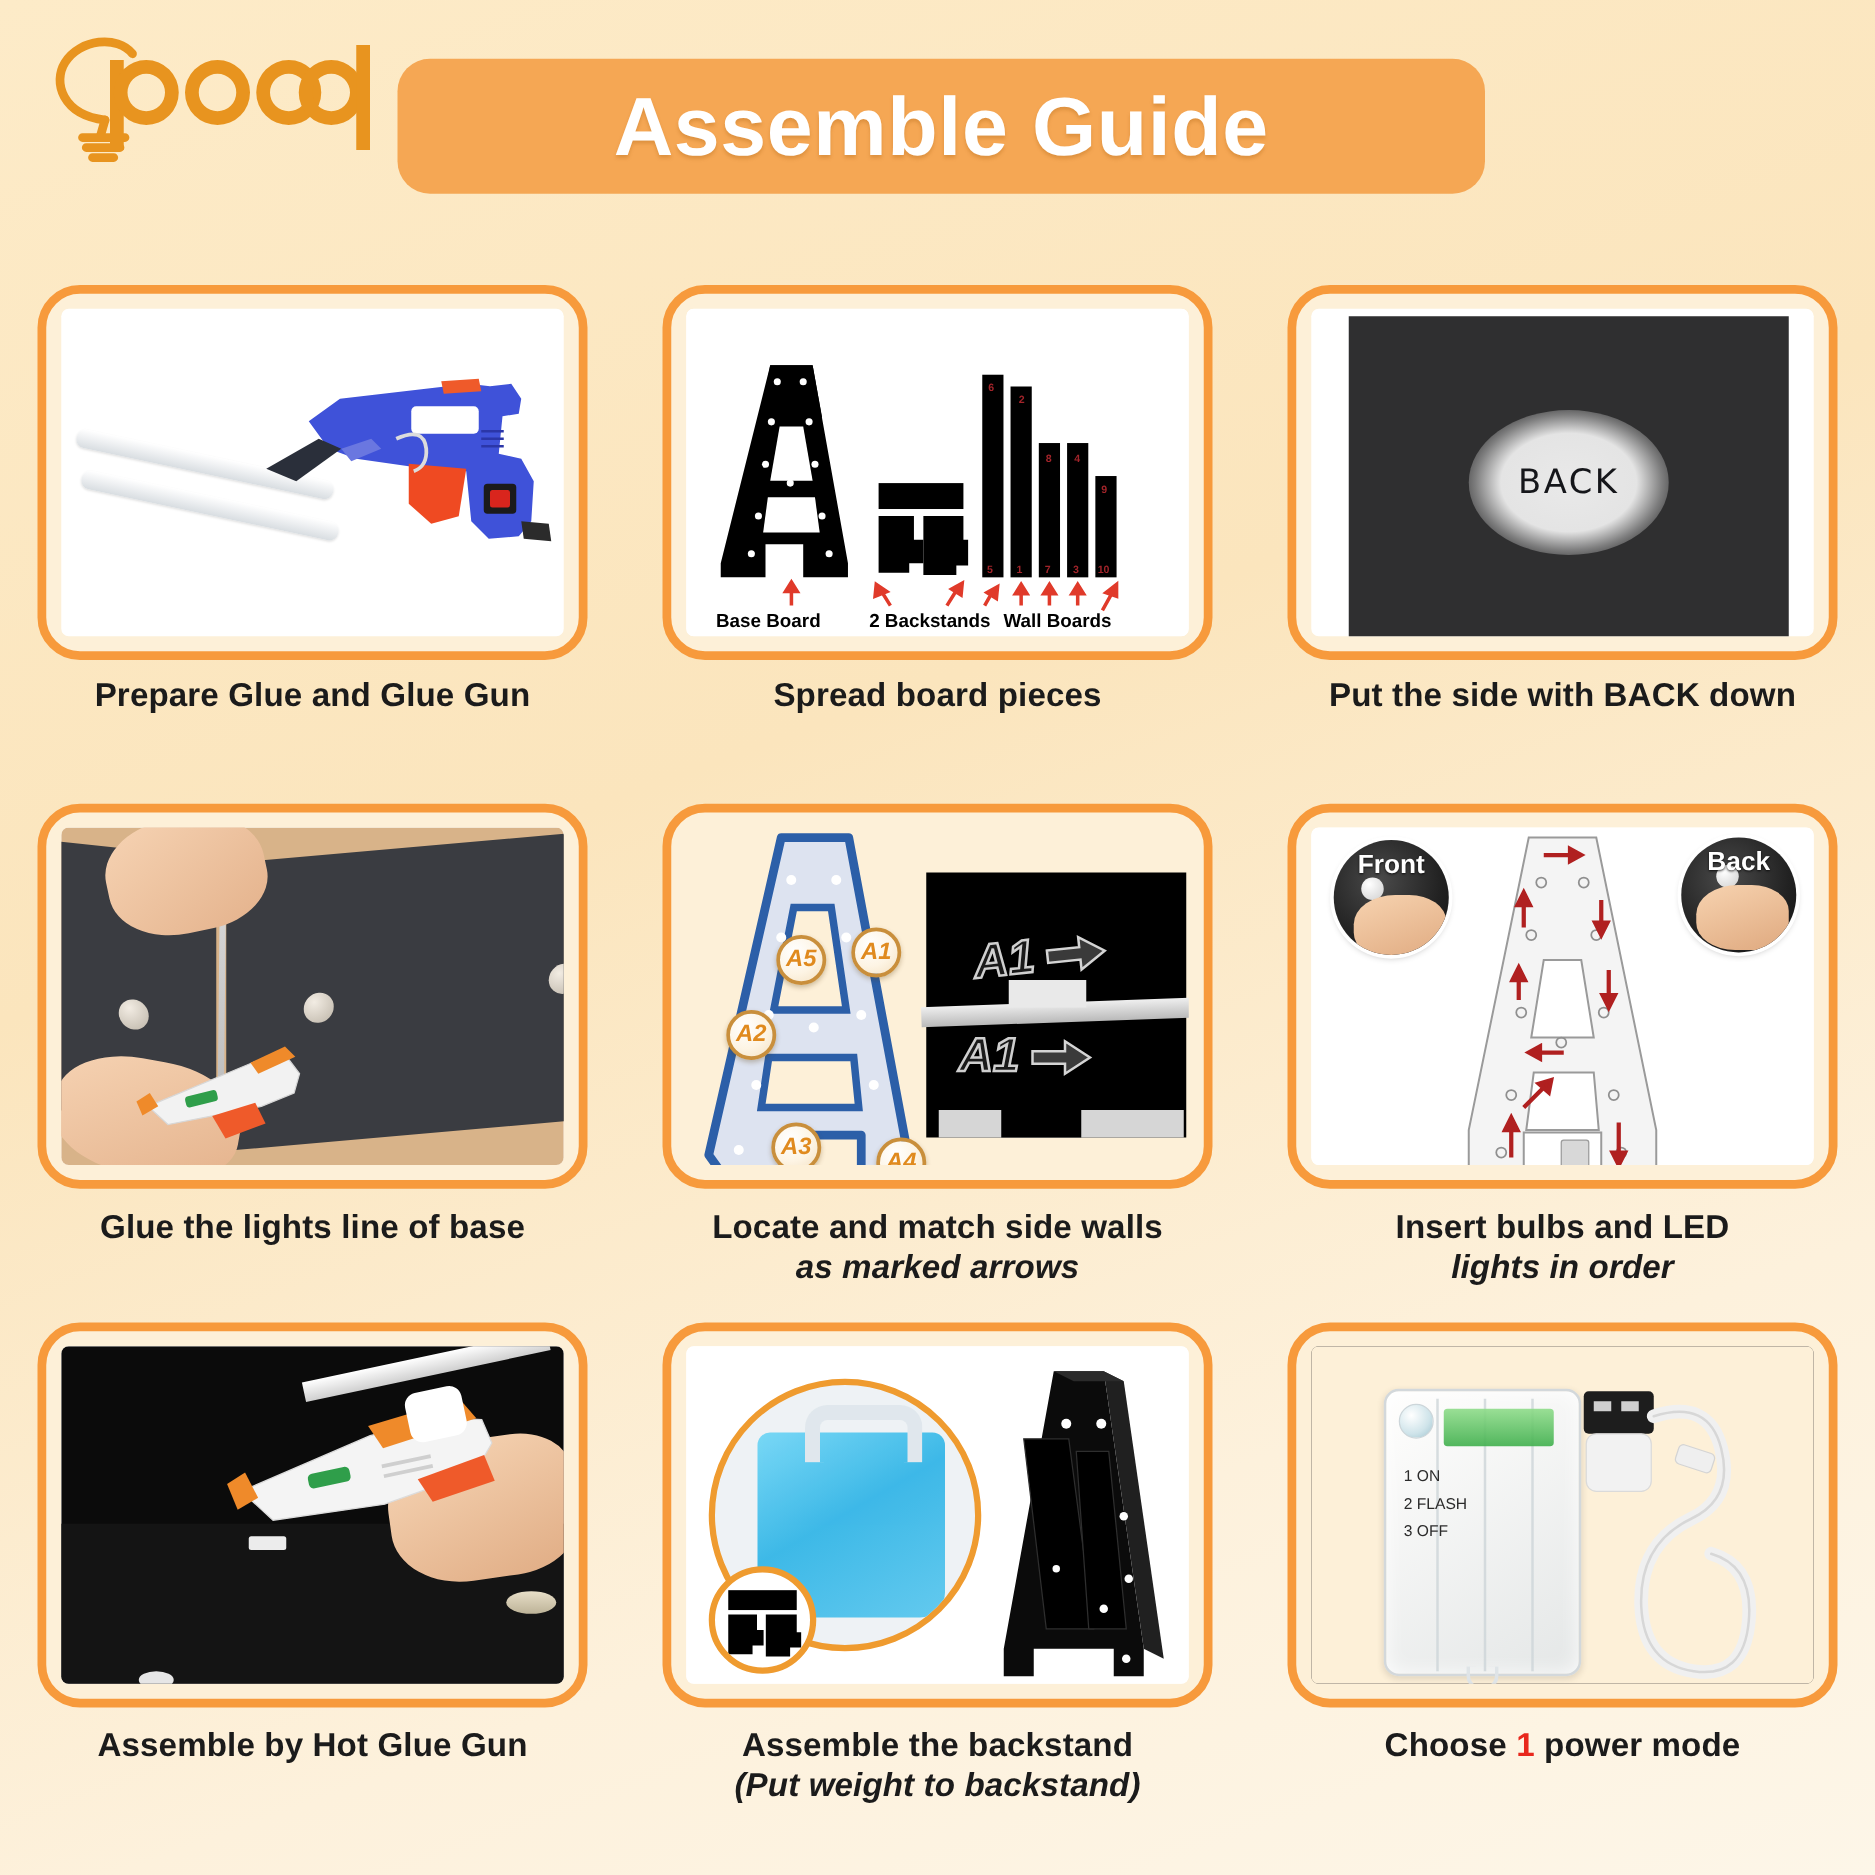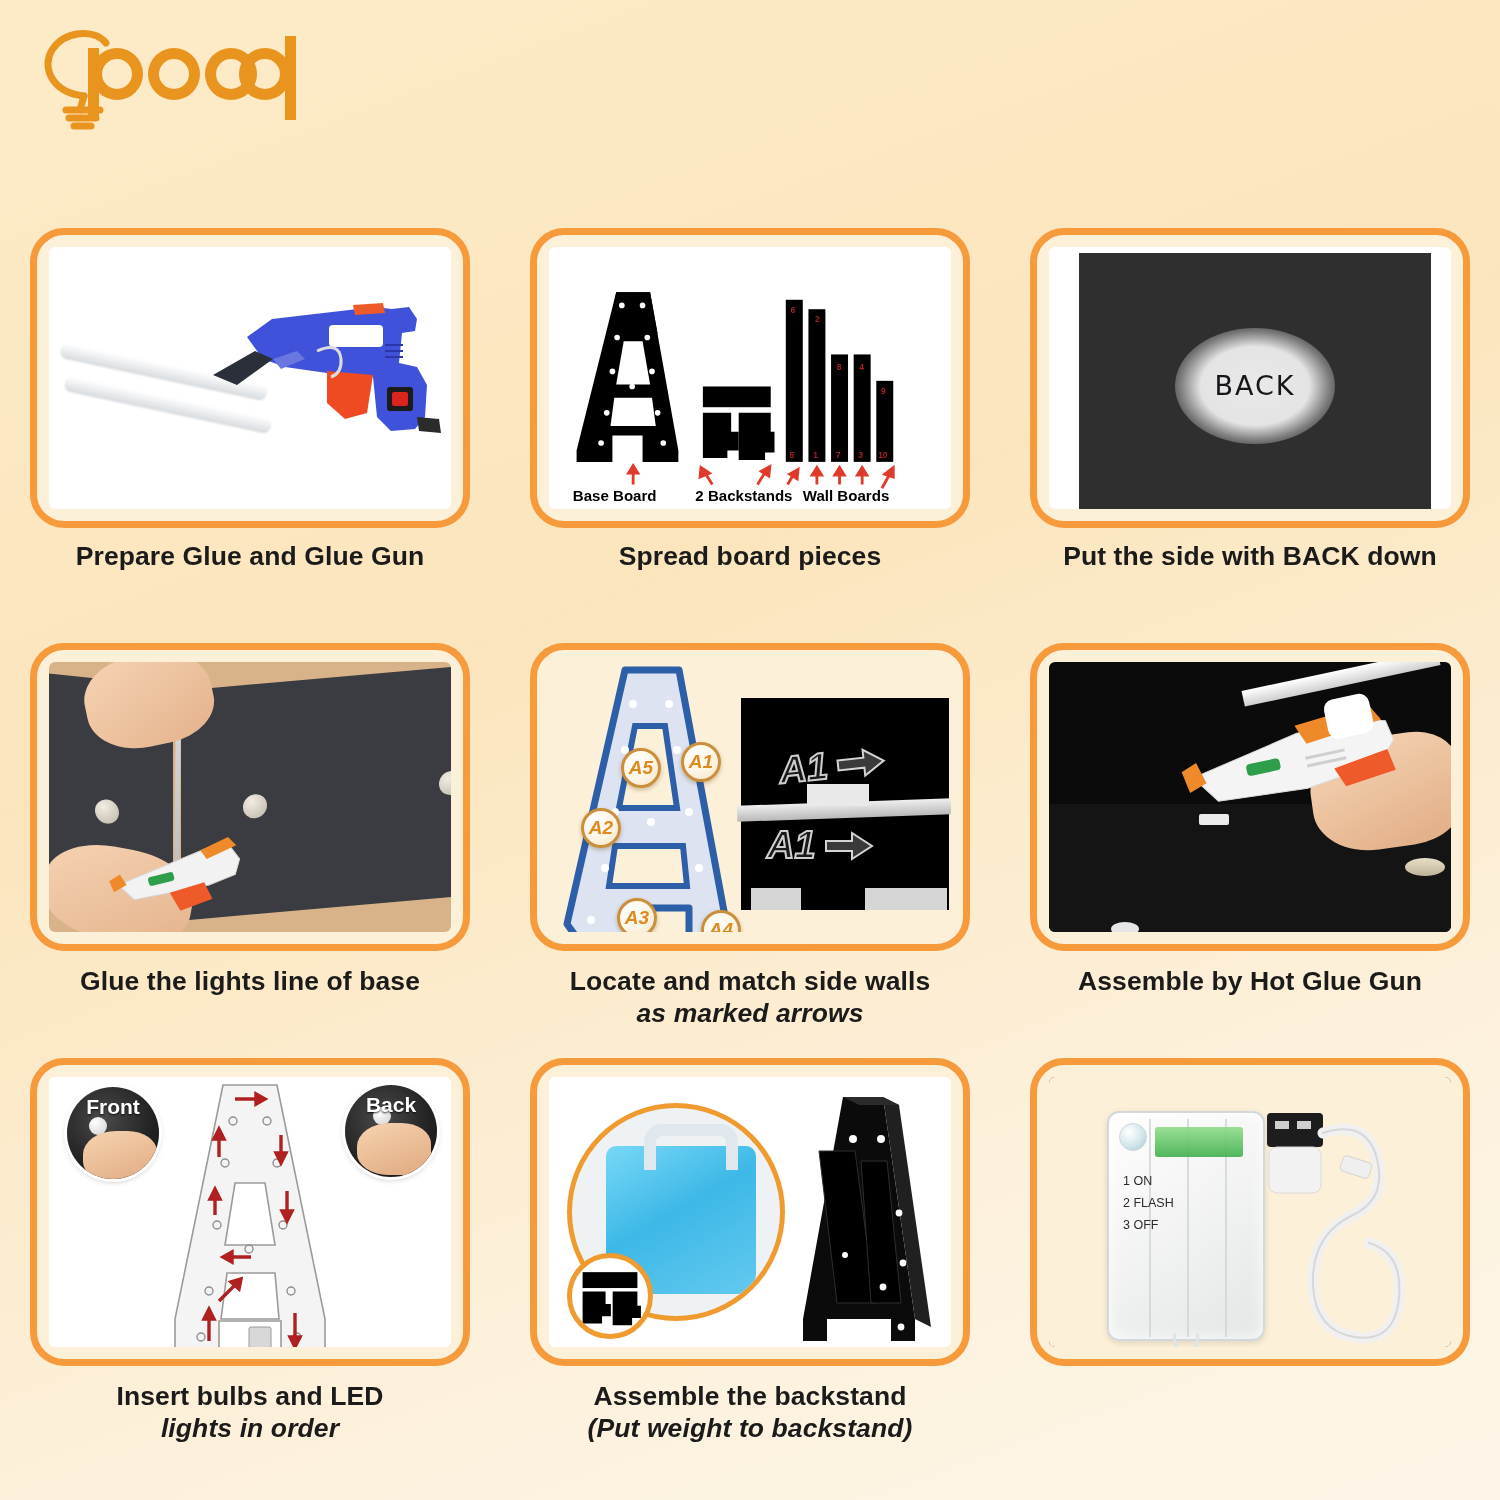--- a/index.html
+++ b/index.html
@@ -229,20 +229,23 @@
         <path d="M209 30 a26 26 0 1 1 0 52 a26 26 0 1 1 0 -52 z
                  M209 41 a15 15 0 1 0 0 30 a15 15 0 1 0 0 -30 z"></path>
 
         <path d="M243 30 a26 26 0 1 1 0 52 a26 26 0 1 1 0 -52 z
                  M243 41 a15 15 0 1 0 0 30 a15 15 0 1 0 0 -30 z"></path>
         <path d="M263 18 h11 v84 h-11 z"></path>
       </g>
     </svg>
   </div>
 
+  <div id="title-pill">
+    <span id="title-text">Assemble Guide</span>
+  </div>
 </div>
 
 <div id="grid">
 
   <div class="cell row1">
     <div class="panel">
       <div class="media">
         <div class="stick" id="stick-a"></div>
         <div class="stick" id="stick-b"></div>
         <div id="gun">
@@ -433,49 +436,20 @@
               </svg>
             </div>
           </div>
         </div>
       </div>
     </div>
     <div class="caption">
       <span>Locate and match side walls</span>
       <span class="l2">as marked arrows</span>
     </div>
-  </div>
-
-  <div class="cell row2">
-    <div class="panel">
-      <div class="media">
-        <div id="p6">
-          <div id="p6-floor"></div>
-          <div id="p6-stick"></div>
-          <div id="p6-hand"></div>
-          <div id="p6-gun">
-            <svg viewBox="0 0 250 120">
-              <path d="M10 58 L120 36 L180 34 L210 42 L214 62 L196 82 L120 92 L30 86 Z" fill="#f4f4f4" stroke="#dcdcdc"></path>
-              <path d="M120 28 L196 22 L206 40 L128 48 Z" fill="#ef8a2a"></path>
-              <rect x="152" y="10" width="46" height="40" rx="10" fill="#ffffff"></rect>
-              <rect x="64" y="56" width="34" height="12" rx="4" fill="#2f9e4a"></rect>
-              <path d="M0 50 L16 44 L22 66 L4 72 Z" fill="#ef8a2a"></path>
-              <path d="M150 78 L206 70 L210 92 L158 98 Z" fill="#ef5a2a"></path>
-              <g stroke="#cfcfcf" stroke-width="3">
-                  <path d="M124 62 h40 M124 70 h40"></path>
-                </g>
-            </svg>
-          </div>
-          <div id="p6-chip"></div>
-          <div id="p6-disc"></div>
-          <div id="p6-disc2"></div>
-        </div>
-      </div>
-    </div>
-    <div class="caption">Assemble by Hot Glue Gun</div>
   </div>
 
   <div class="cell row3">
     <div class="panel">
       <div class="media">
         <div id="p7">
           <div id="p7-A">
             <svg viewBox="0 0 186 286">
               <path d="M66 6 L120 6 L168 240 L168 282 L124 282 L124 242 L62 242 L62 282 L18 282 L18 240 Z" fill="#f4f4f4" stroke="#9a9a9a" stroke-width="1.6"></path>
               <path d="M78 104 L108 104 L118 166 L68 166 Z" fill="#ffffff" stroke="#9a9a9a" stroke-width="1.6"></path>
@@ -519,20 +493,49 @@
           </div>
         </div>
       </div>
     </div>
     <div class="caption">
       <span>Insert bulbs and LED</span>
       <span class="l2">lights in order</span>
     </div>
   </div>
 
+  <div class="cell row2">
+    <div class="panel">
+      <div class="media">
+        <div id="p6">
+          <div id="p6-floor"></div>
+          <div id="p6-stick"></div>
+          <div id="p6-hand"></div>
+          <div id="p6-gun">
+            <svg viewBox="0 0 250 120">
+              <path d="M10 58 L120 36 L180 34 L210 42 L214 62 L196 82 L120 92 L30 86 Z" fill="#f4f4f4" stroke="#dcdcdc"></path>
+              <path d="M120 28 L196 22 L206 40 L128 48 Z" fill="#ef8a2a"></path>
+              <rect x="152" y="10" width="46" height="40" rx="10" fill="#ffffff"></rect>
+              <rect x="64" y="56" width="34" height="12" rx="4" fill="#2f9e4a"></rect>
+              <path d="M0 50 L16 44 L22 66 L4 72 Z" fill="#ef8a2a"></path>
+              <path d="M150 78 L206 70 L210 92 L158 98 Z" fill="#ef5a2a"></path>
+              <g stroke="#cfcfcf" stroke-width="3">
+                  <path d="M124 62 h40 M124 70 h40"></path>
+                </g>
+            </svg>
+          </div>
+          <div id="p6-chip"></div>
+          <div id="p6-disc"></div>
+          <div id="p6-disc2"></div>
+        </div>
+      </div>
+    </div>
+    <div class="caption">Assemble by Hot Glue Gun</div>
+  </div>
+
   <div class="cell row3">
     <div class="panel">
       <div class="media">
         <div id="p8">
           <div id="p8-circle">
             <div id="p8-bag"></div>
           </div>
           <div id="p8-small-circle">
             <svg viewBox="0 0 86 86">
               <rect x="12" y="16" width="62" height="18" fill="#000"></rect>
@@ -591,15 +594,18 @@
               <rect x="52" y="14" width="14" height="8" fill="#cfcfcf"></rect>
               <rect x="24" y="40" width="52" height="46" rx="8" fill="#f2f2f2" stroke="#dadada"></rect>
               <path d="M78 26 q44 -14 54 26 q10 40 -24 56 q-42 20 -40 70 q2 46 42 52 q40 6 44 -40 q4 -44 -30 -54" fill="none" stroke="#f0f0f0" stroke-width="11" stroke-linecap="round"></path>
               <path d="M78 26 q44 -14 54 26 q10 40 -24 56 q-42 20 -40 70 q2 46 42 52 q40 6 44 -40 q4 -44 -30 -54" fill="none" stroke="#d7d7d7" stroke-width="2" stroke-linecap="round"></path>
               <rect x="96" y="52" width="30" height="16" rx="4" fill="#efefef" stroke="#d4d4d4" transform="rotate(18 111 60)"></rect>
             </svg>
           </div>
         </div>
       </div>
     </div>
+    <div class="caption">
+      <span>Choose </span><span class="hl">1</span><span> power mode</span>
+    </div>
   </div>
 
 </div>
 
 </body></html>

